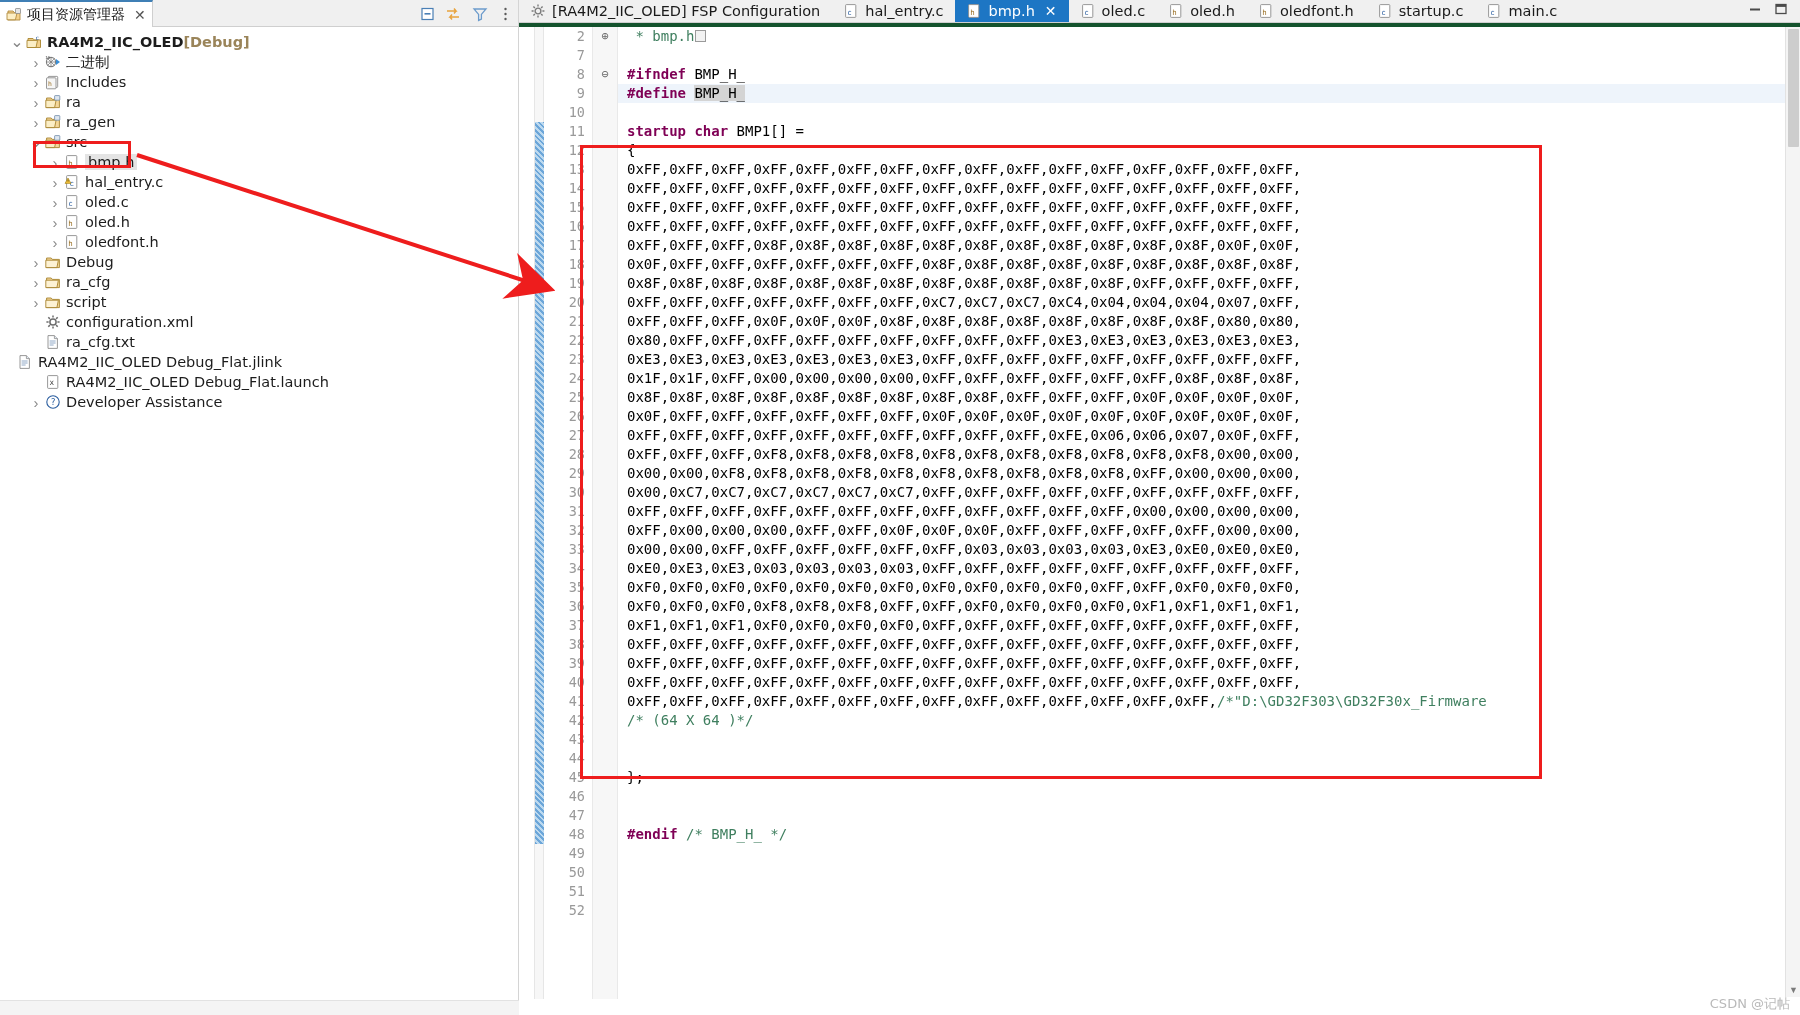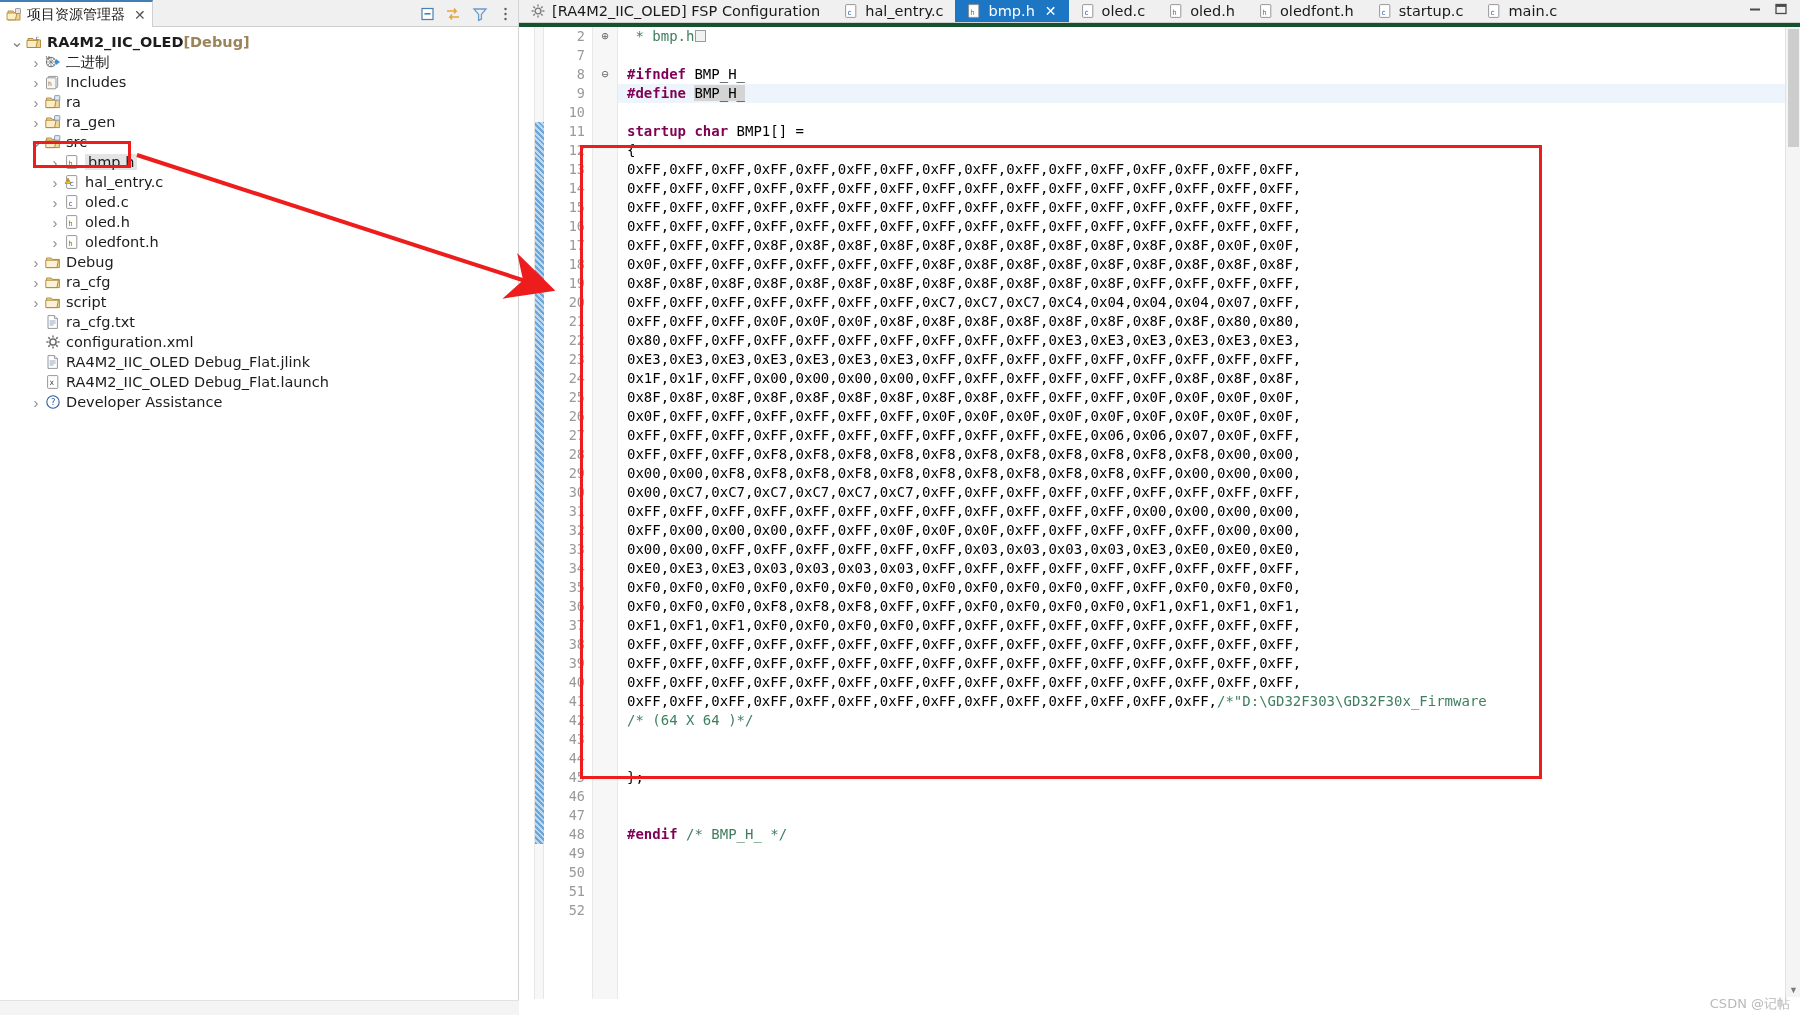--- a/index.html
+++ b/index.html
@@ -405,42 +405,42 @@
               <path d="M1.6 4 h4.6 l1.2 1.4 H14.4 v8.2 H1.6 Z" fill="#f4d79b" stroke="#a8852f" stroke-width="0.9"></path>
               <path d="M0.8 6.2 h12.6 L11.9 13.6 H0.8 Z" fill="#fdf2d4" stroke="#a8852f" stroke-width="0.9"></path>
             </svg>
           </span>
           <span class="tlabel">script</span>
         </div>
         <div class="trow" style="padding-left: 28px;">
           <span class="tarrow"></span>
           <span class="ticon">
             <svg width="16" height="16" viewBox="0 0 16 16">
+              <circle cx="8" cy="8" r="3.1" fill="none" stroke="#6d6d6d" stroke-width="1.5"></circle>
+              <g stroke="#6d6d6d" stroke-width="1.5">
+                <path d="M8 1.4 v2.2 M8 12.4 v2.2 M1.4 8 h2.2 M12.4 8 h2.2 M3.3 3.3 l1.6 1.6 M11.1 11.1 l1.6 1.6 M12.7 3.3 l-1.6 1.6 M4.9 11.1 l-1.6 1.6"></path>
+              </g>
+            </svg>
+          </span>
+          <span class="tlabel">configuration.xml</span>
+        </div>
+        <div class="trow" style="padding-left: 28px;">
+          <span class="tarrow"></span>
+          <span class="ticon">
+            <svg width="16" height="16" viewBox="0 0 16 16">
               <path d="M3 1.6 h6.4 l3 3 v9.8 H3 Z" fill="#ffffff" stroke="#8c8c8c" stroke-width="0.9"></path>
               <path d="M9.4 1.6 v3 h3" fill="#e2eaf3" stroke="#8c8c8c" stroke-width="0.8"></path>
               <g stroke="#7493b8" stroke-width="0.8">
                 <path d="M4.6 7 h6 M4.6 9 h6 M4.6 11 h4"></path>
               </g>
             </svg>
           </span>
           <span class="tlabel">ra_cfg.txt</span>
         </div>
-        <div class="trow" style="padding-left: 28px;">
-          <span class="tarrow"></span>
-          <span class="ticon">
-            <svg width="16" height="16" viewBox="0 0 16 16">
-              <circle cx="8" cy="8" r="3.1" fill="none" stroke="#6d6d6d" stroke-width="1.5"></circle>
-              <g stroke="#6d6d6d" stroke-width="1.5">
-                <path d="M8 1.4 v2.2 M8 12.4 v2.2 M1.4 8 h2.2 M12.4 8 h2.2 M3.3 3.3 l1.6 1.6 M11.1 11.1 l1.6 1.6 M12.7 3.3 l-1.6 1.6 M4.9 11.1 l-1.6 1.6"></path>
-              </g>
-            </svg>
-          </span>
-          <span class="tlabel">configuration.xml</span>
-        </div>
-        <div class="trow" style="padding-left: 28px;">
+        <div class="trow" style="">
           <span class="tarrow"></span>
           <span class="ticon">
             <svg width="16" height="16" viewBox="0 0 16 16">
               <path d="M3 1.6 h6.4 l3 3 v9.8 H3 Z" fill="#ffffff" stroke="#8c8c8c" stroke-width="0.9"></path>
               <path d="M9.4 1.6 v3 h3" fill="#e2eaf3" stroke="#8c8c8c" stroke-width="0.8"></path>
               <g stroke="#7493b8" stroke-width="0.8">
                 <path d="M4.6 7 h6 M4.6 9 h6 M4.6 11 h4"></path>
               </g>
             </svg>
           </span>

